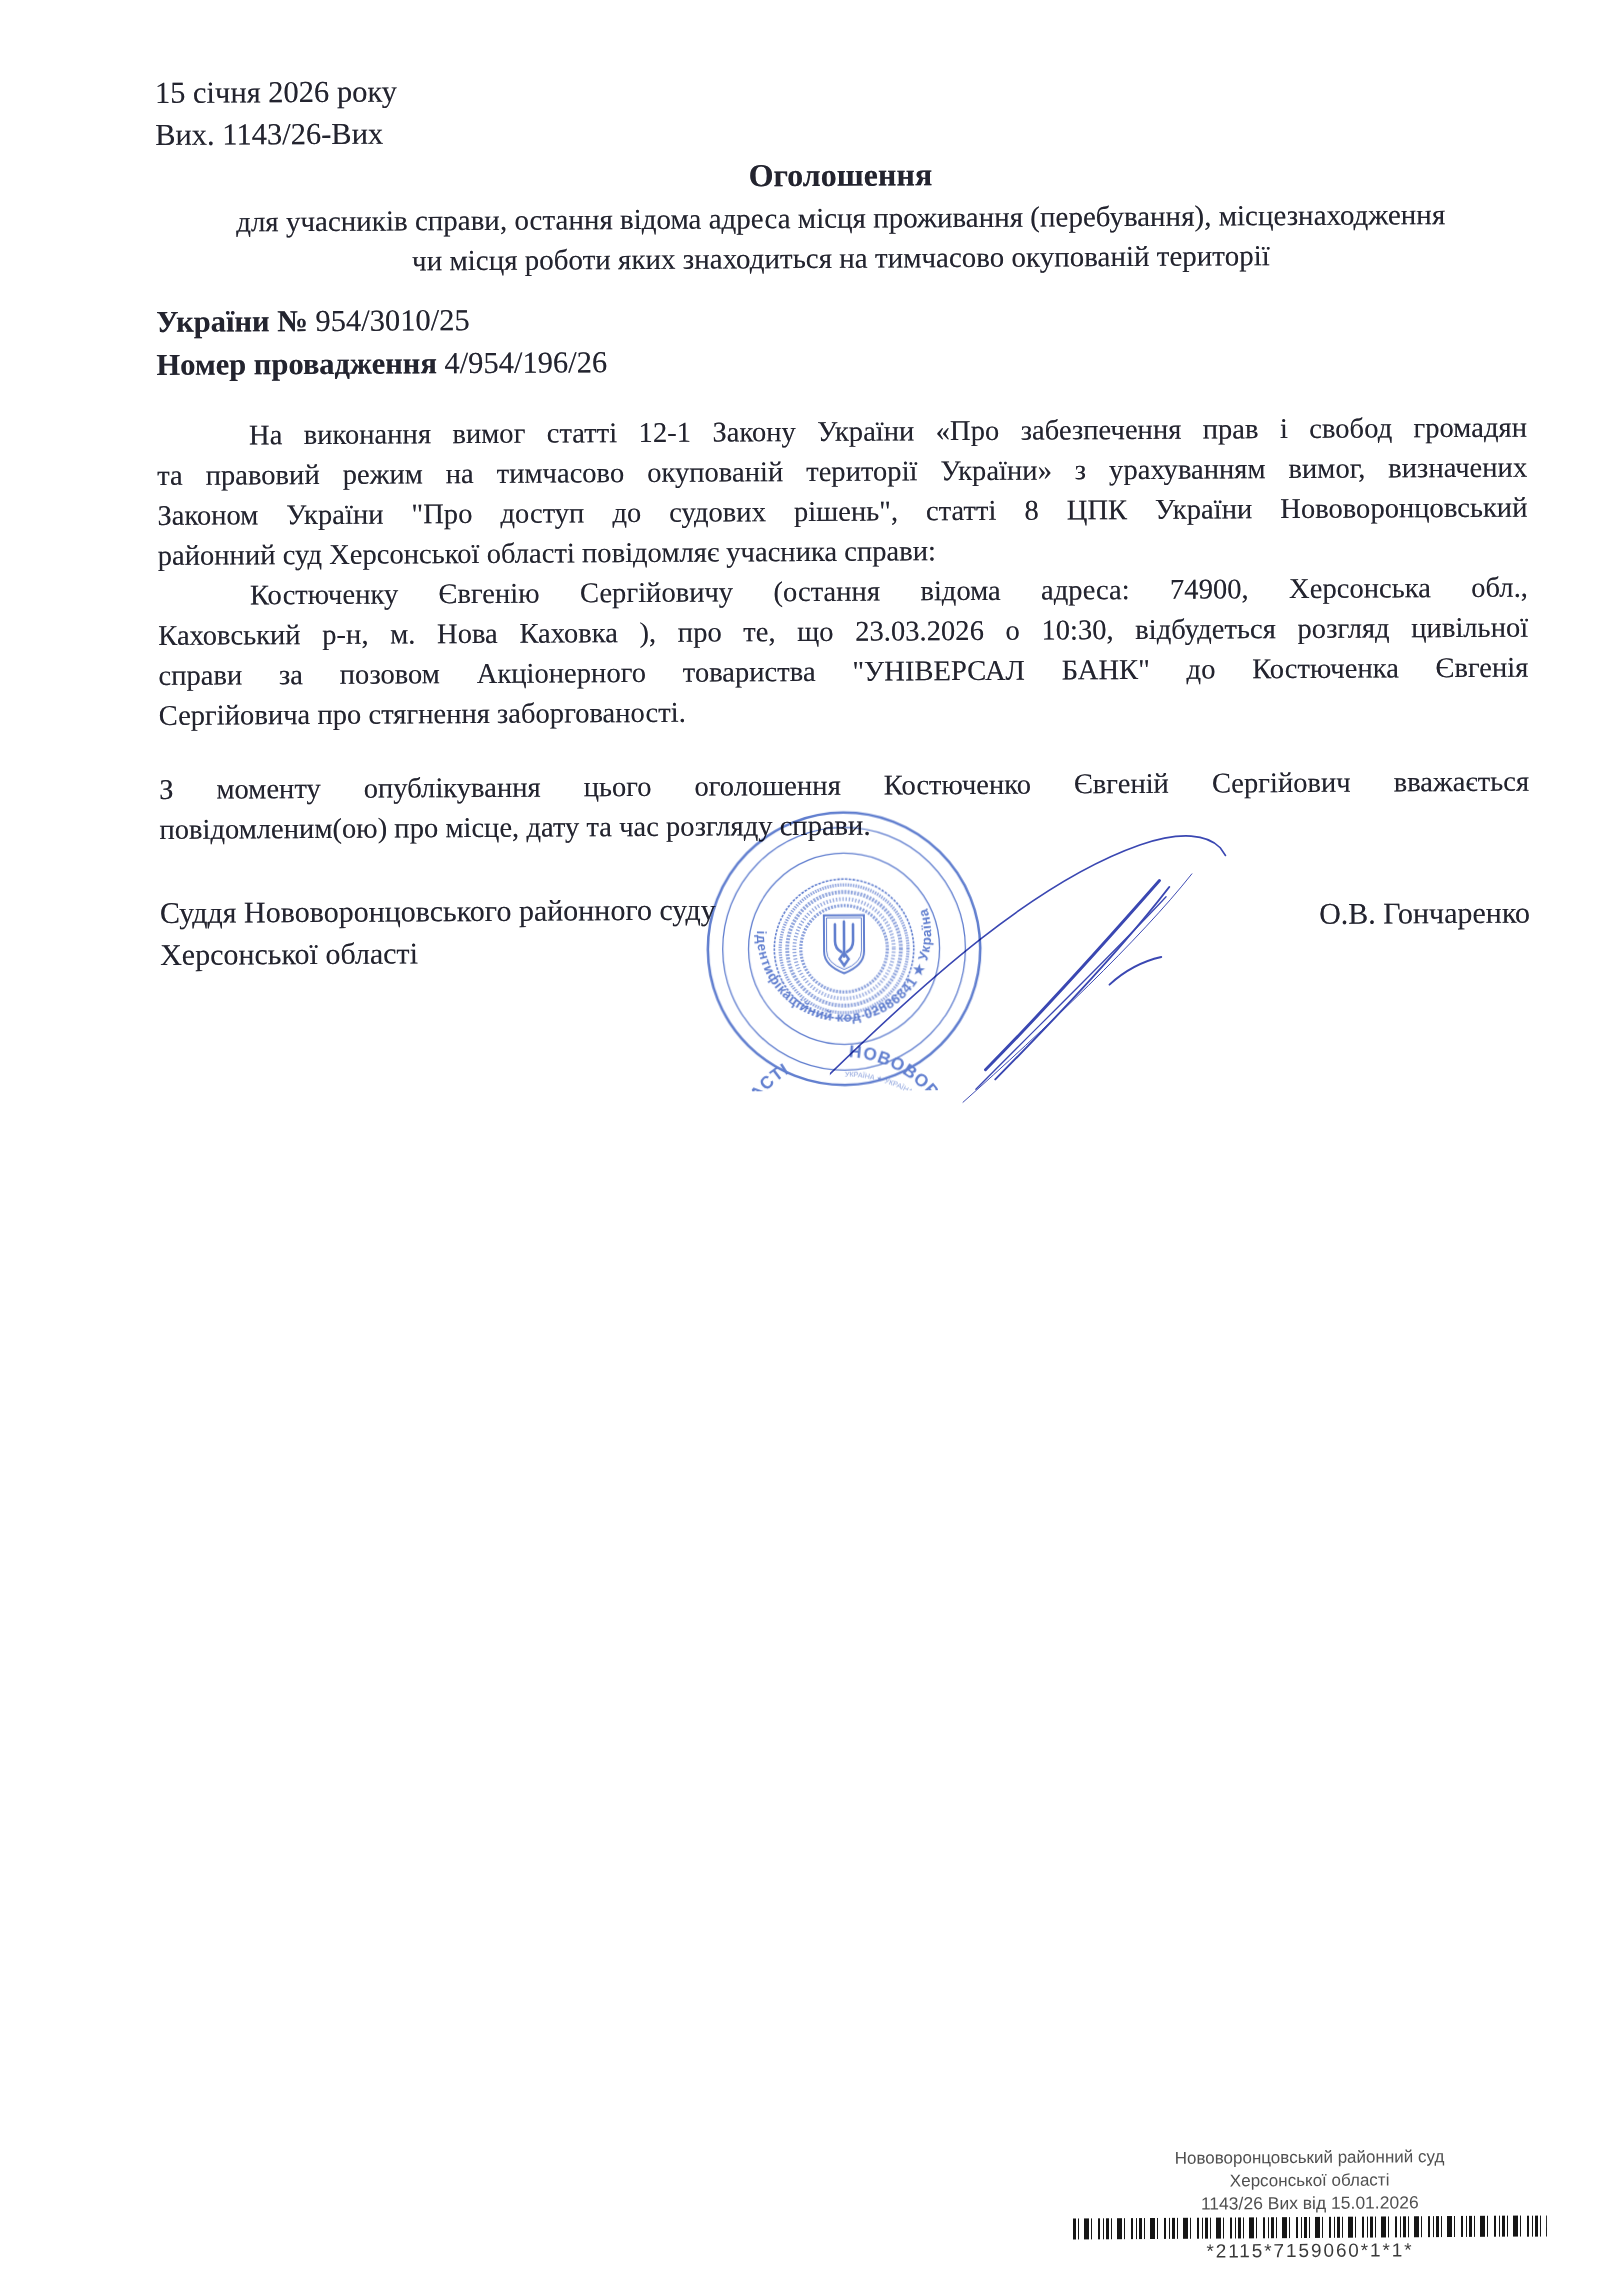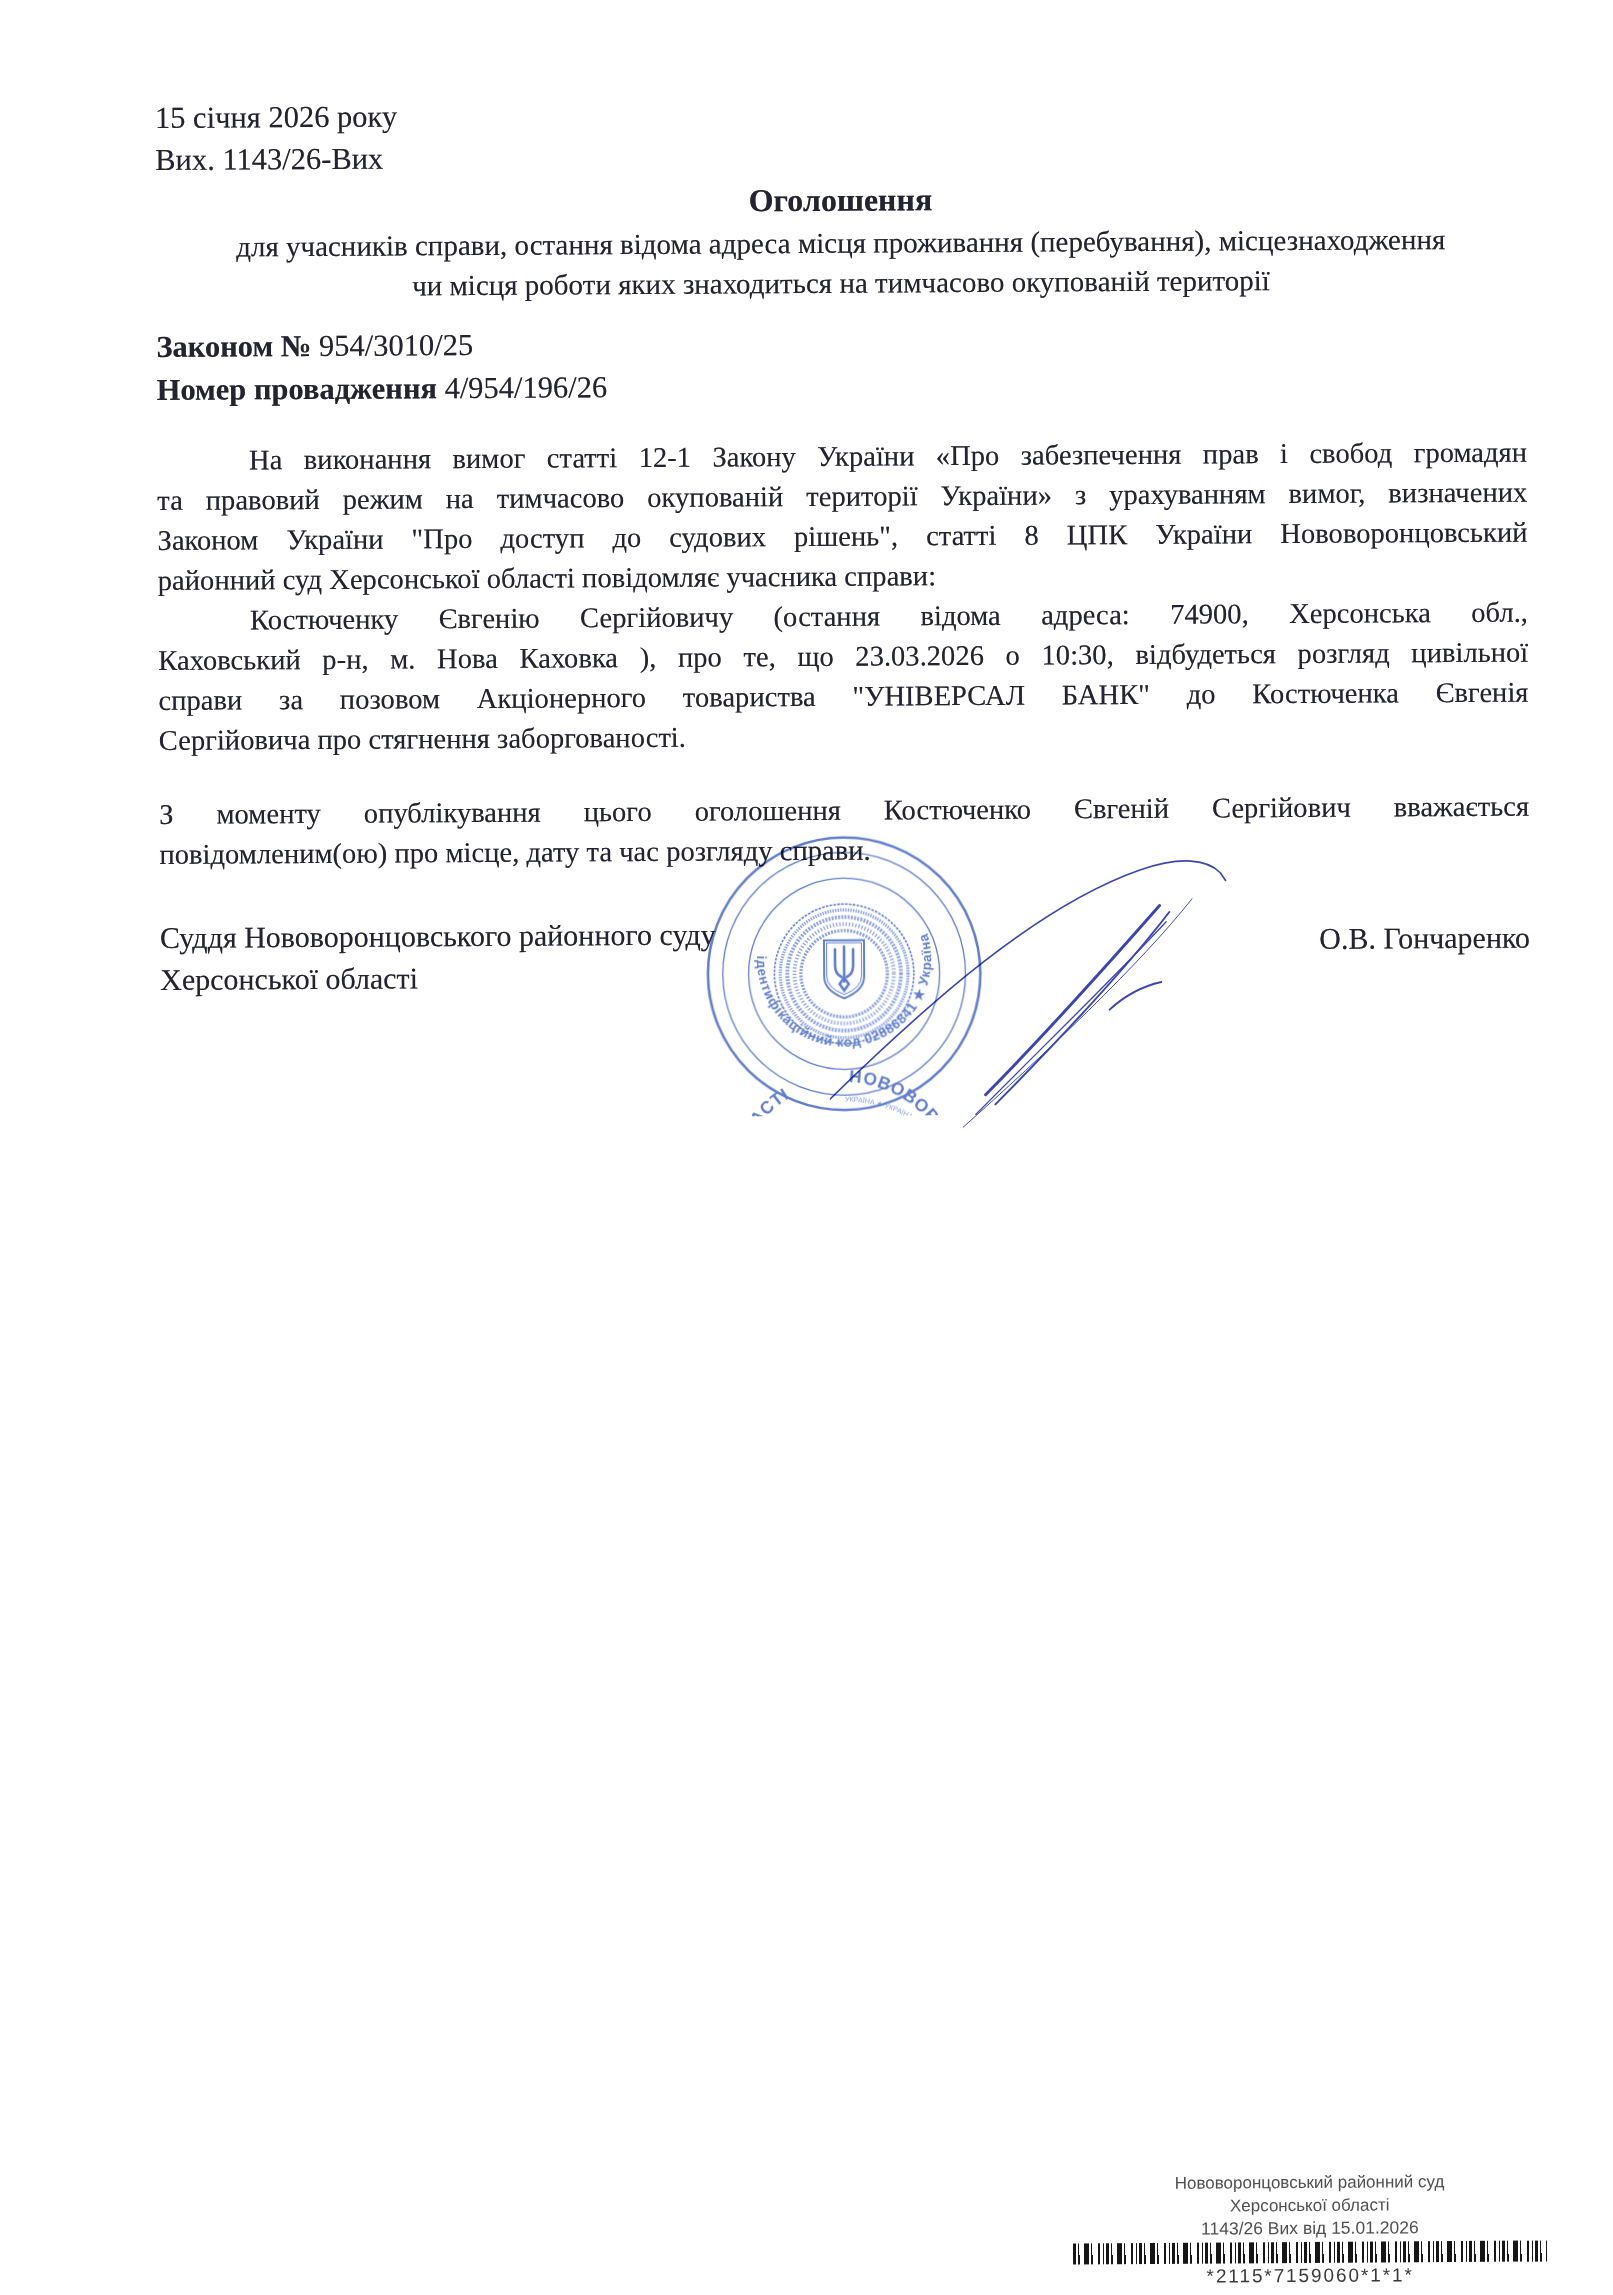--- a/index.html
+++ b/index.html
@@ -1,21 +1,21 @@
 <!DOCTYPE html>
 <html style="font-size:10.4px"><head>
 <meta charset="utf-8">
 <style>
   html,body{margin:0;padding:0;}
   body{
     width:1613px;height:2295px;background:#ffffff;
     font-family:"Liberation Serif",serif;color:#23242f;
     position:relative;overflow:hidden;
   }
-  .page{position:absolute;inset:0;background:#fff;margin-top:25px;}
+  .page{position:absolute;inset:0;background:#fff;}
   .content{position:absolute;inset:0;transform:rotate(-0.35deg);transform-origin:50% 55%;}
   .abs{position:absolute;}
   .scan{text-shadow:0 0 0.6px rgba(35,36,47,.5);}
   .hdr{left:162px;top:68px;width:779px;font-size:30.5px;line-height:42px;}
   .title{left:162px;top:156px;width:1370px;text-align:center;font-weight:700;font-size:32px;line-height:38px;}
   .subtitle{left:162px;top:198px;width:1370px;text-align:center;font-size:29px;line-height:40px;}
   .caseblk{left:162px;top:297px;width:1370px;font-size:30.5px;line-height:43px;}
   .caseblk b{font-weight:700;}
   .bodytxt{left:162px;top:412px;width:1370px;font-size:28.6px;line-height:40px;}
   .jline{text-align:justify;text-align-last:justify;}
@@ -53,21 +53,21 @@
     </div>
 
     <div class="abs title scan">Оголошення</div>
 
     <div class="abs subtitle scan">
       <div>для учасників справи, остання відома адреса місця проживання (перебування), місцезнаходження</div>
       <div>чи місця роботи яких знаходиться на тимчасово окупованій території</div>
     </div>
 
     <div class="abs caseblk scan">
-      <div><b>Законом №</b>&nbsp;<span>954/3010/25</span></div>
+      <div><b>України №</b>&nbsp;<span>954/3010/25</span></div>
       <div><b>Номер провадження</b>&nbsp;<span>4/954/196/26</span></div>
     </div>
 
     <div class="abs bodytxt scan">
       <div>
         <div class="jline indent">На виконання вимог статті 12-1 Закону України «Про забезпечення прав і свобод громадян</div>
         <div class="jline">та правовий режим на тимчасово окупованій території України» з урахуванням вимог, визначених</div>
         <div class="jline">Законом України "Про доступ до судових рішень", статті 8 ЦПК України Нововоронцовський</div>
         <div class="lline">районний суд Херсонської області повідомляє учасника справи:</div>
       </div>

